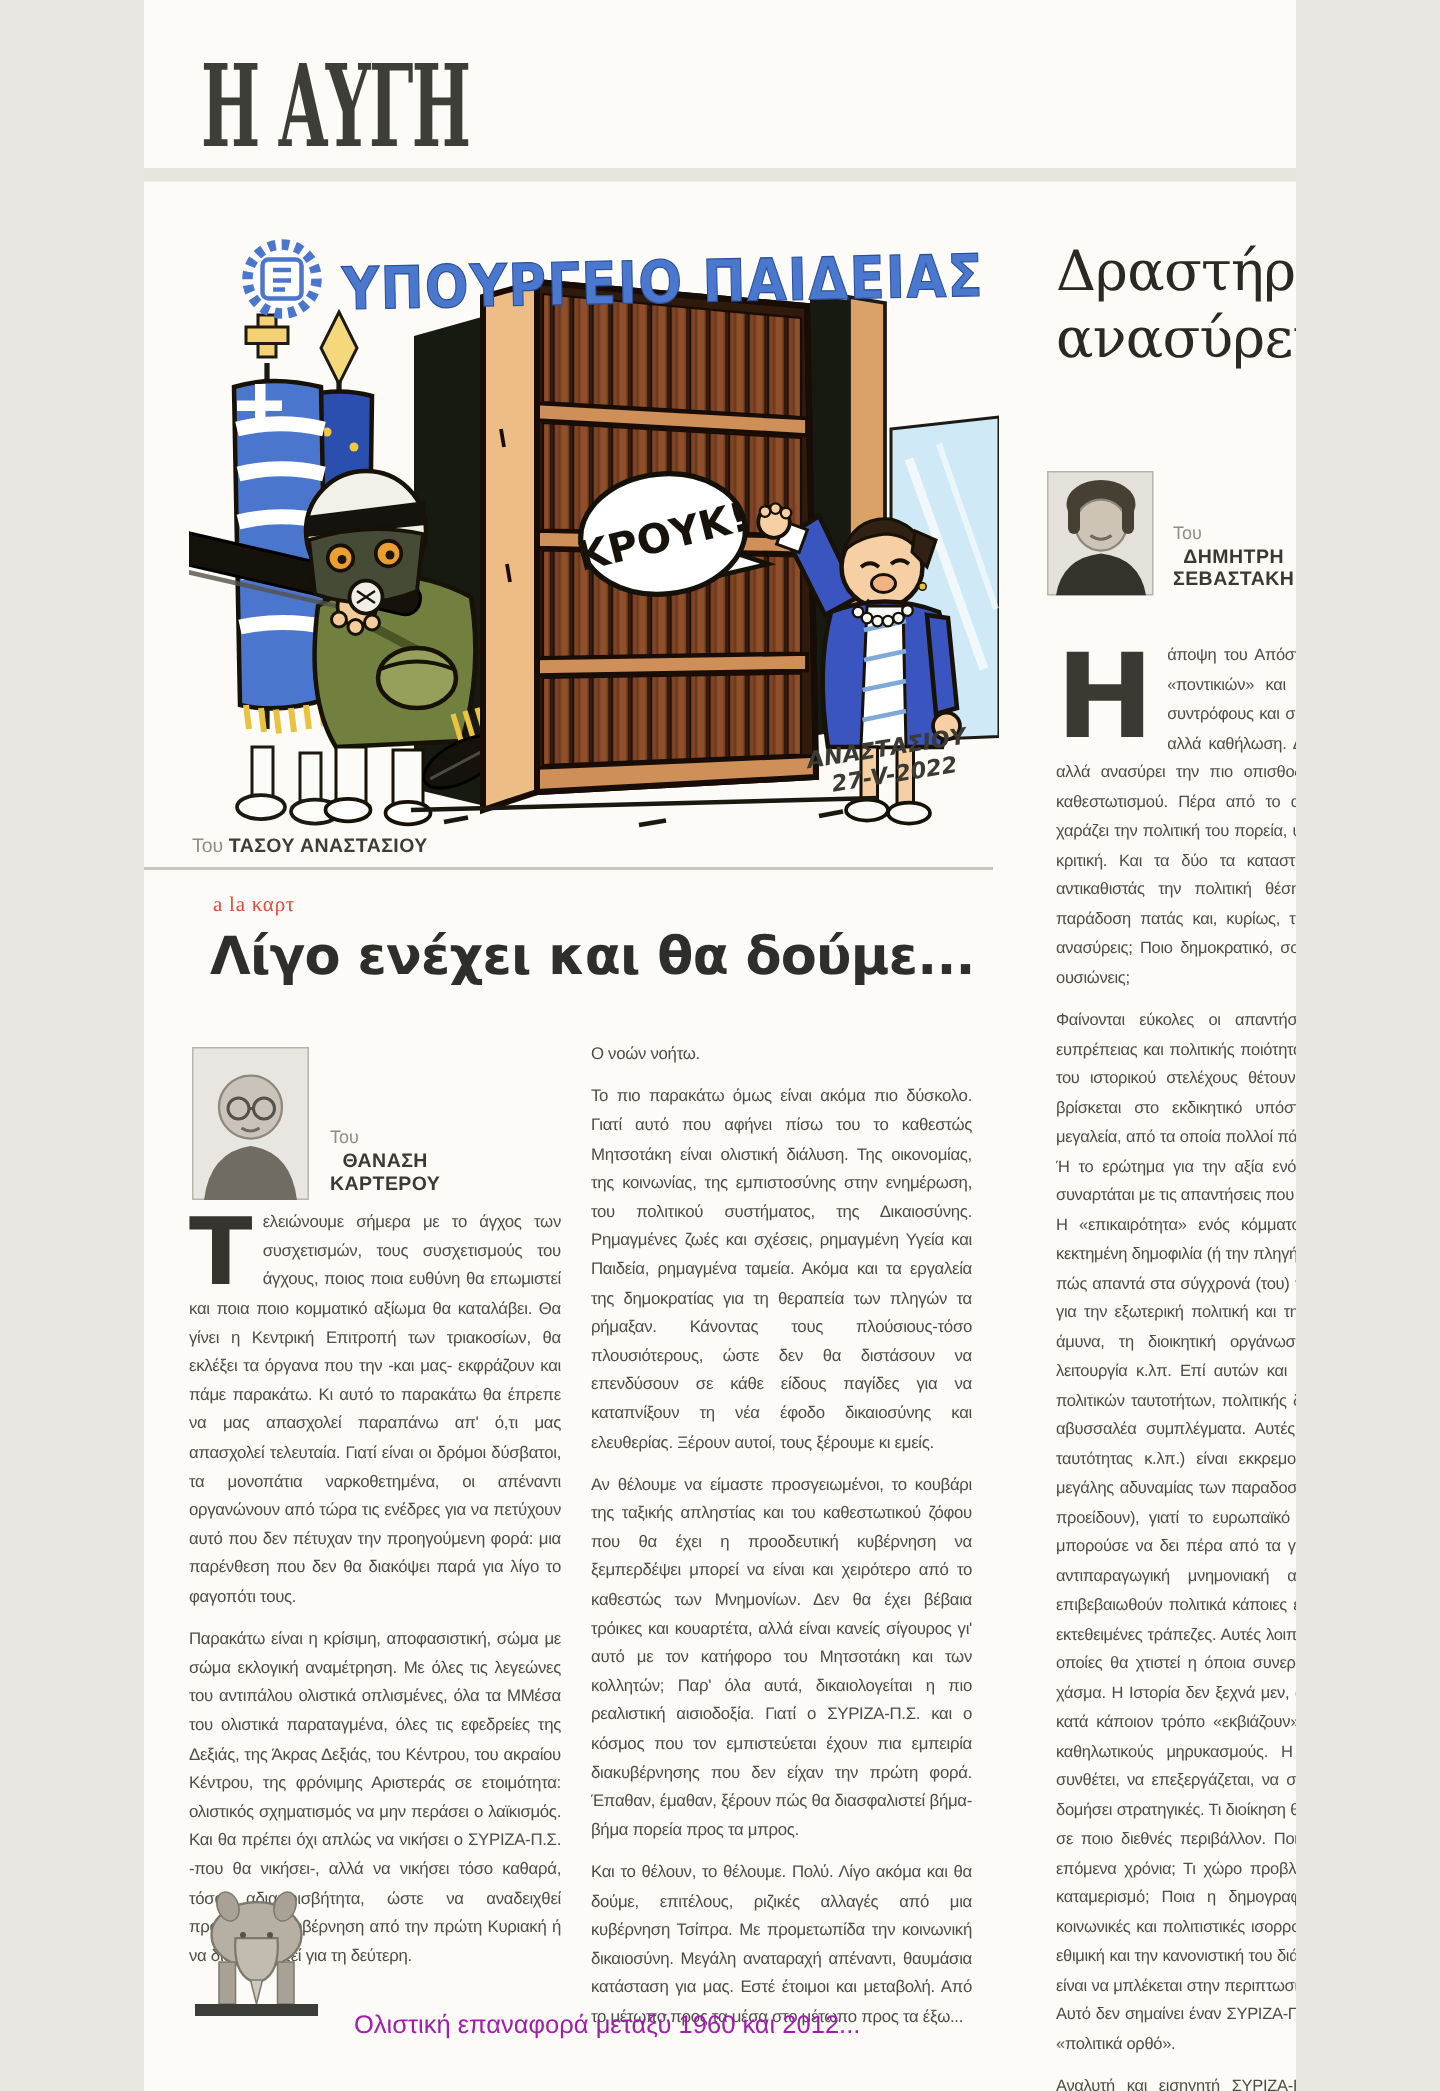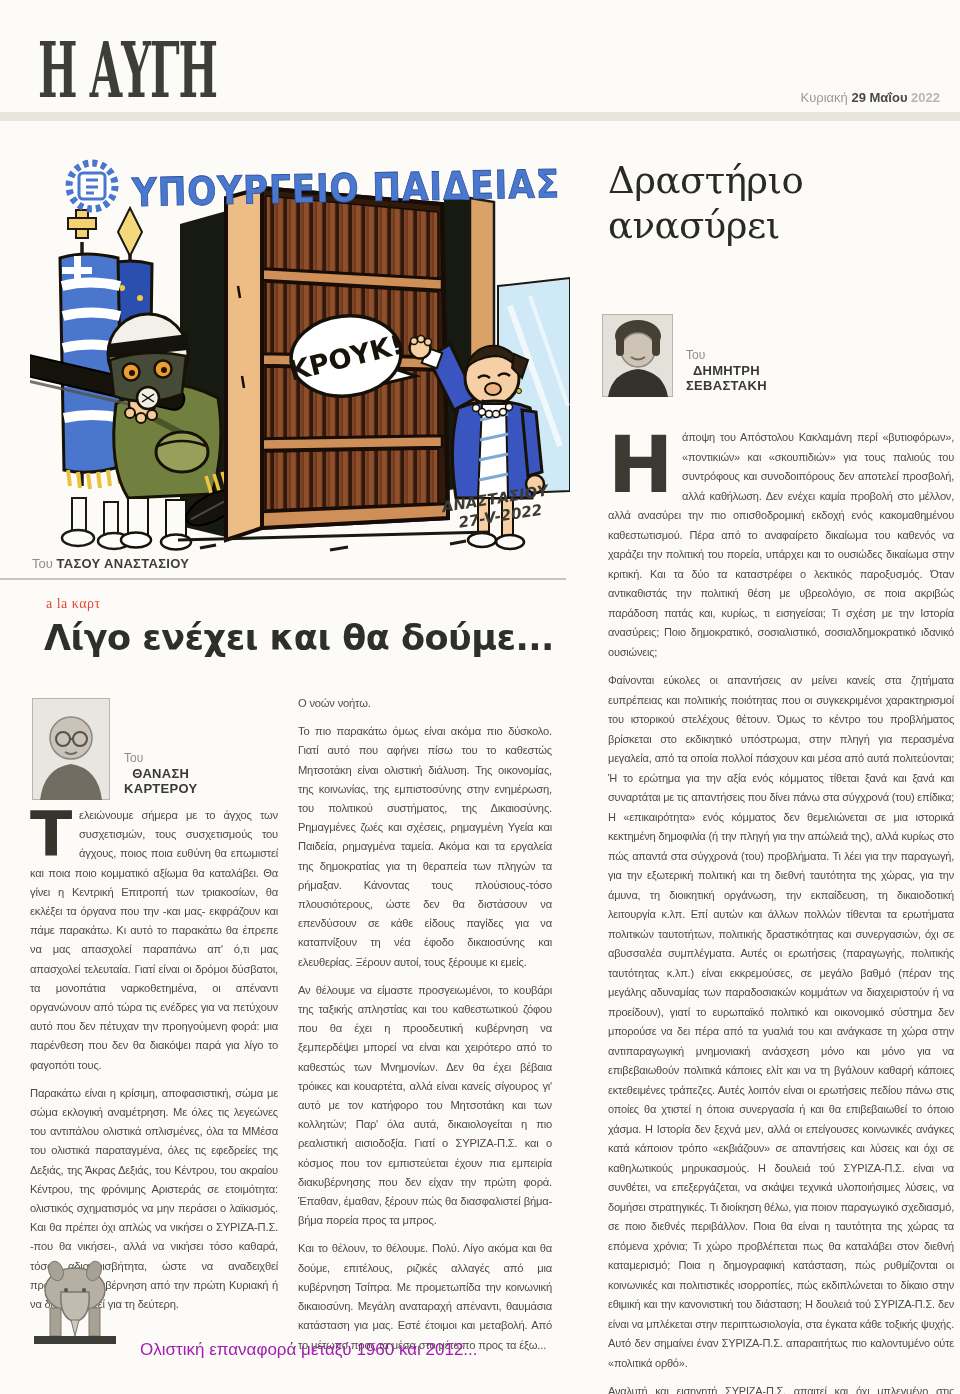--- a/index.html
+++ b/index.html
@@ -1,17 +1,17 @@
 <!DOCTYPE html>
 <html><head>
 <meta charset="utf-8">
 <style>
   html,body{margin:0;padding:0;}
   body{background:#e8e6e0;font-family:"Liberation Sans",sans-serif;}
-  .page{position:relative;width:960px;height:1394px;background:#fcfbf7;overflow:hidden;margin:0 auto;}
+  .page{position:relative;width:768px;height:1394px;background:#fcfbf7;overflow:hidden;margin:0 auto;}
   .scan-band{position:absolute;left:0;top:112px;width:960px;height:9px;background:#ddd9d1;opacity:.65;}
   
   .masthead{position:absolute;left:38px;top:36px;font-family:"DejaVu Serif",serif;font-weight:700;
     font-size:76px;line-height:70px;color:#3c3e37;transform:scaleX(.55);transform-origin:left top;
     letter-spacing:-2px;white-space:nowrap;}
   .dateline{position:absolute;left:660px;top:90px;width:280px;text-align:right;font-size:13px;color:#9b9a93;}
   .dateline b{color:#4a4a44;}
   .dateline .yr{color:#b9b7af;font-weight:700;}
   
   .cartoon-wrap{position:absolute;left:30px;top:146px;width:540px;height:414px;}

